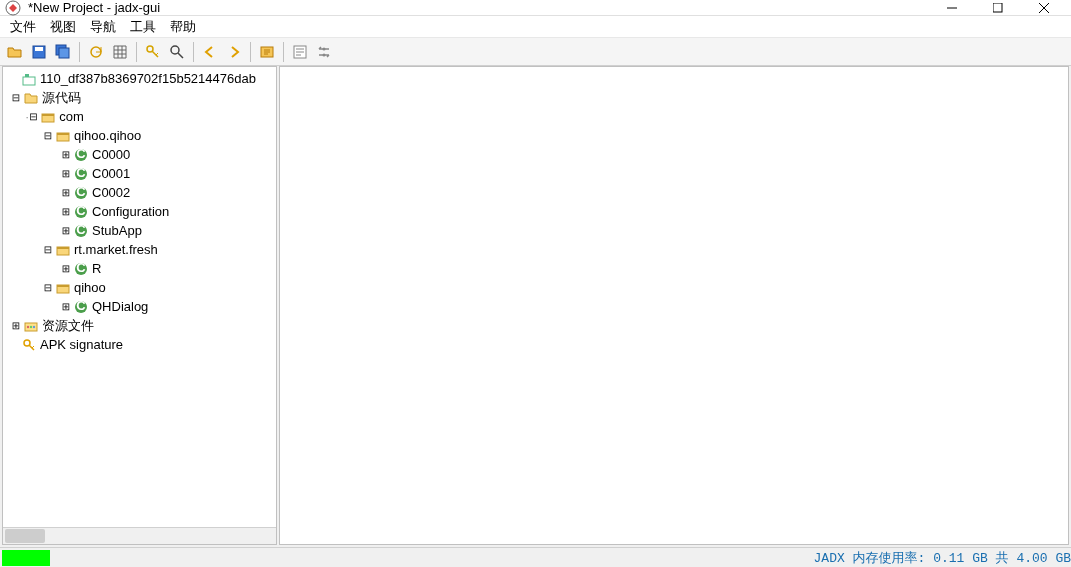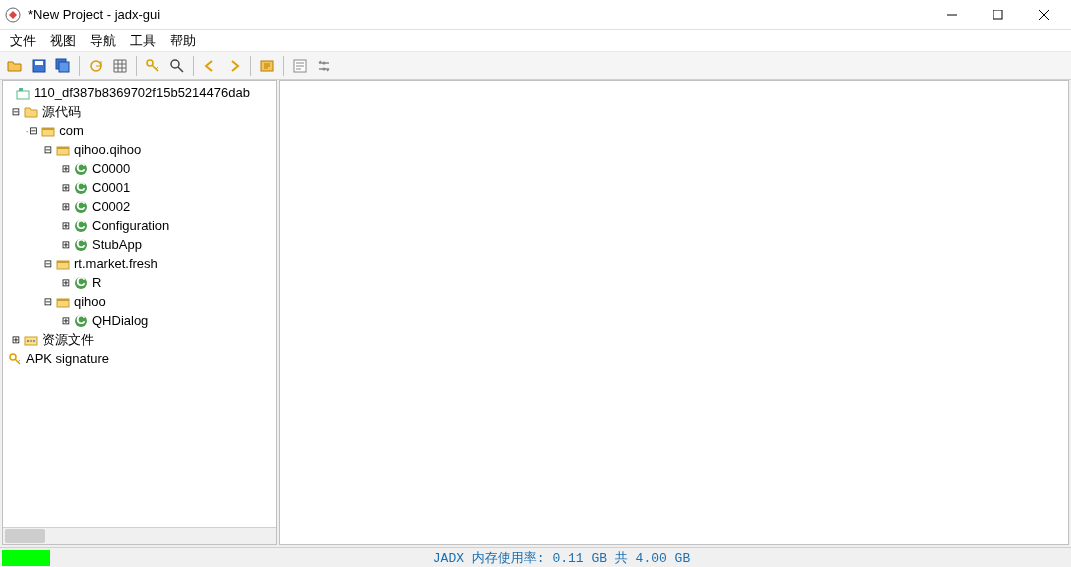--- a/index.html
+++ b/index.html
@@ -1,17 +1,17 @@
 <!DOCTYPE html>
 <html><head>
 <meta charset="utf-8">
 <style>
 * { box-sizing: border-box; margin: 0; padding: 0; font-family: "Segoe UI", Tahoma, sans-serif; font-size: 13px; }
 body { background: #fff; width: 1071px; height: 567px; overflow: hidden; display: flex; flex-direction: column; }
-.titlebar { height: 30px; background: #fff; display: flex; align-items: center; padding: 0 4px; border-bottom: 1px solid #e0e0e0; }
+.titlebar { height: 16px; background: #fff; display: flex; align-items: center; padding: 0 4px; border-bottom: 1px solid #e0e0e0; }
 .titlebar .app-icon { width: 18px; height: 18px; margin-right: 6px; }
 .titlebar .title { flex: 1; font-size: 13px; color: #000; }
 .winbtns { display: flex; }
 .winbtn { width: 46px; height: 30px; display: flex; align-items: center; justify-content: center; cursor: pointer; }
 .menubar { height: 22px; display: flex; align-items: center; padding: 0 4px; gap: 2px; background: #fff; border-bottom: 1px solid #e8e8e8; text-align: center;}
 .menuitem { padding: 2px 6px; cursor: pointer; color: #000; font-size: 13px; }
 .toolbar { height: 28px; background: #f5f5f5; border-bottom: 1px solid #d0d0d0; display: flex; align-items: center; padding: 0 4px; gap: 2px; }
 .tbtn { width: 22px; height: 22px; display: flex; align-items: center; justify-content: center; cursor: pointer; border: 1px solid transparent; border-radius: 2px; }
 .tsep { width: 1px; height: 20px; background: #c0c0c0; margin: 0 3px; }
 .mainarea { flex: 1; display: flex; overflow: hidden; background: #f0f0f0; padding: 0; }
@@ -19,21 +19,21 @@
 .tree-content { flex: 1; overflow: auto; padding: 2px 0; }
 .content-panel { flex: 1; background: #fff; border: 1px solid #c0c0c0; margin: 0 2px 2px 0; }
 .tree-row { height: 19px; display: flex; align-items: center; white-space: nowrap; cursor: pointer; font-family: "Courier New", monospace; font-size: 14px; color: #000; }
 .twisty { width: 10px; height: 10px; display: inline-flex; align-items: center; justify-content: center; margin-right: 2px; font-size: 10px; cursor: pointer; }
 .node-icon { width: 16px; height: 16px; display: inline-flex; align-items: center; justify-content: center; margin-right: 3px; font-size: 11px; }
 .dots { color: #999; letter-spacing: -1px; }
 .hscroll { height: 17px; background: #f0f0f0; border-top: 1px solid #d0d0d0; display: flex; align-items: center; }
 .hscroll-thumb { height: 14px; background: #cdcdcd; border-radius: 2px; margin: 0 1px; }
 .statusbar { height: 20px; background: #f0f0f0; border-top: 1px solid #d0d0d0; display: flex; align-items: center; font-size: 12px; }
 .mem-bar { width: 48px; height: 16px; background: #0f0; margin: 0 2px; }
-.mem-text { flex: 1; text-align: center; color: #1a6fb0; font-family: "Courier New", monospace; font-size: 13px; }
+.mem-text { flex: 1; text-align: right; color: #1a6fb0; font-family: "Courier New", monospace; font-size: 13px; }
 .pkg-icon-svg { width:14px; height:14px; }
 </style>
 </head>
 <body>
 
 <div class="titlebar">
   <span class="app-icon">
     <svg viewBox="0 0 18 18">
         <circle cx="9" cy="9" r="7" fill="#fff" stroke="#666" stroke-width="1"></circle>
         <path d="M5 9 L9 5 L13 9 L9 13 Z" fill="#d44"></path>
@@ -143,21 +143,21 @@
         <circle cx="8" cy="5" r="1.5" fill="#888"></circle>
         <circle cx="8" cy="11" r="1.5" fill="#888"></circle>
       </svg>
     </div>
 </div>
 
 <div class="mainarea">
   <div class="tree-panel">
     <div class="tree-content">
 
-      <div class="tree-row" style="padding-left:12px">
+      <div class="tree-row" style="padding-left:18px">
         <span class="node-icon">
             <svg width="14" height="14">
               <rect x="1" y="5" width="12" height="8" fill="#fff" stroke="#5b8"></rect>
               <rect x="3" y="2" width="4" height="3" fill="#5b8"></rect>
             </svg>
           </span>
         <span>110_df387b8369702f15b5214476dab</span>
       </div>
 
       <div class="tree-row" style="padding-left:8px">
@@ -298,21 +298,21 @@
             <svg width="14" height="14">
               <rect x="1" y="4" width="12" height="8" fill="#ffe28a" stroke="#c99c2e"></rect>
               <circle cx="4" cy="8" r="1.2" fill="#d66"></circle>
               <circle cx="7" cy="8" r="1.2" fill="#6c6"></circle>
               <circle cx="10" cy="8" r="1.2" fill="#69d"></circle>
             </svg>
           </span>
         <span>资源文件</span>
       </div>
 
-      <div class="tree-row" style="padding-left:4px">
+      <div class="tree-row" style="padding-left:18px">
         <span class="node-icon">
             <svg width="14" height="14">
               <circle cx="5" cy="5" r="3" fill="none" stroke="#e0a000" stroke-width="1.5"></circle>
               <line x1="7" y1="7" x2="12" y2="12" stroke="#e0a000" stroke-width="1.5"></line>
               <line x1="10" y1="10" x2="12" y2="8" stroke="#e0a000"></line>
             </svg>
           </span>
         <span>APK signature</span>
       </div>
 

